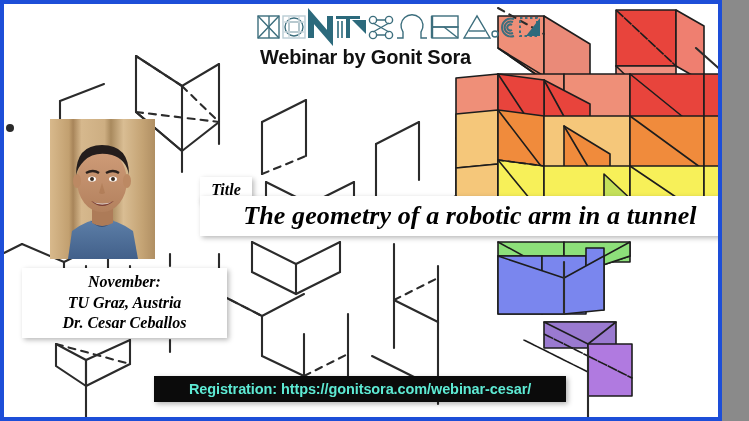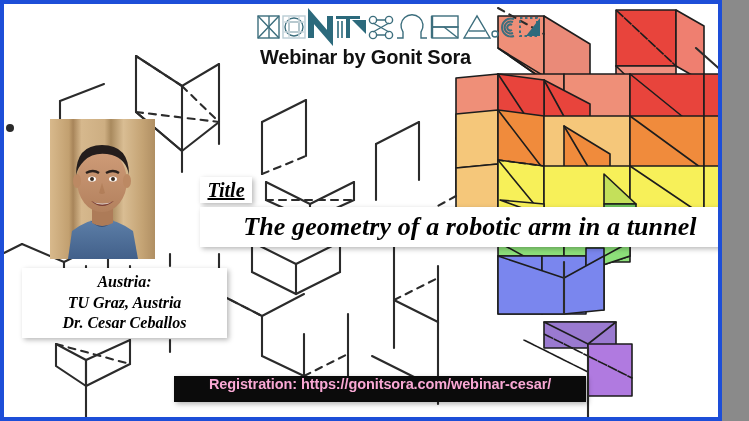--- a/index.html
+++ b/index.html
@@ -45,42 +45,42 @@
   .box{
     position:absolute;background:#ffffff;
     box-shadow:2px 2px 5px rgba(0,0,0,.28);
     display:flex;flex-direction:column;align-items:center;justify-content:center;
     text-align:center;
     font-family:"Liberation Serif", serif;
     font-weight:bold;font-style:italic;color:#000;
   }
   #title-label{
     left:196px;top:173px;width:52px;height:26px;
-    font-size:20px;justify-content:center;
+    font-size:16px;justify-content:center;
   }
   #title-label span{ text-decoration:underline; }
 
   #title-box{
-    left:196px;top:203px;width:540px;height:40px;
+    left:196px;top:192px;width:540px;height:40px;
     font-size:26px;letter-spacing:.1px;
   }
   #speaker-box{
     left:18px;top:264px;width:205px;height:70px;
     font-size:16px;line-height:1.28;
   }
   #date-box{
     left:470px;top:284px;width:215px;height:44px;
     font-size:18px;line-height:1.3;
   }
 
   
   #registration{
-    position:absolute;left:170px;top:372px;width:412px;height:26px;
-    background:#0b0b0b;color:#f9a8d4;
-    display:flex;justify-content:center;
+    position:absolute;left:150px;top:372px;width:412px;height:26px;
+    background:#0b0b0b;color:#5eead4;
+    display:flex;align-items:center;justify-content:center;
     font-family:"Liberation Sans", sans-serif;
     font-size:14.5px;font-weight:bold;letter-spacing:-0.1px;
     box-shadow:2px 2px 5px rgba(0,0,0,.3);
   }
 </style>
 </head>
 <body>
 
 <div id="poster">
 
@@ -370,21 +370,21 @@
 
   <div class="box" id="title-label">
     <span>Title</span>
   </div>
 
   <div class="box" id="title-box">
     <span>The geometry of a robotic arm in a tunnel</span>
   </div>
 
   <div class="box" id="speaker-box">
-    <span>Austria:</span>
+    <span>November:</span>
     <span>TU Graz, Austria</span>
     <span>Dr. Cesar Ceballos</span>
   </div>
 
 
   <div id="registration">
     <span>Registration: https://gonitsora.com/webinar-cesar/</span>
   </div>
 
 </div>

